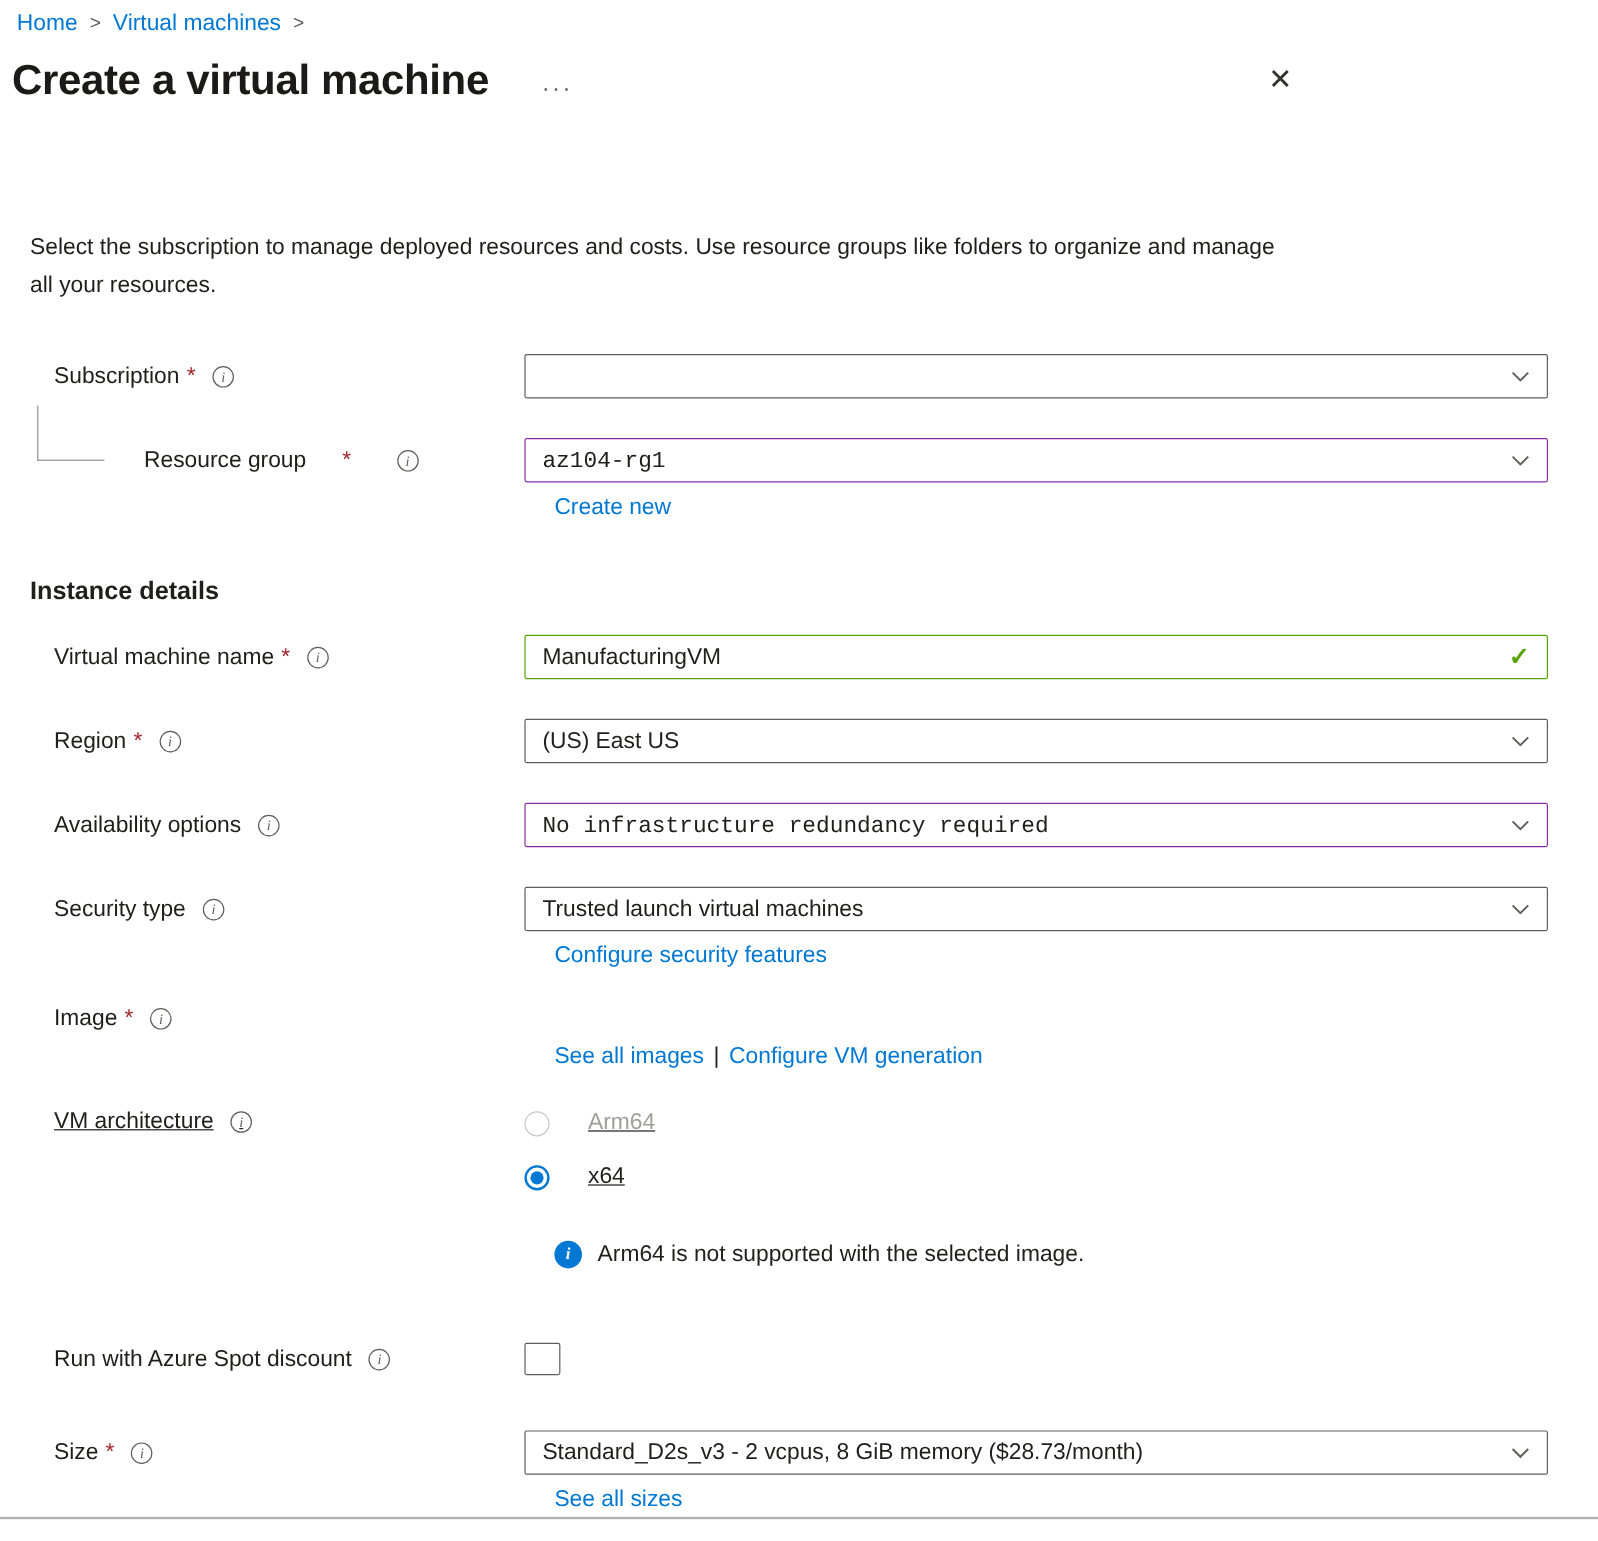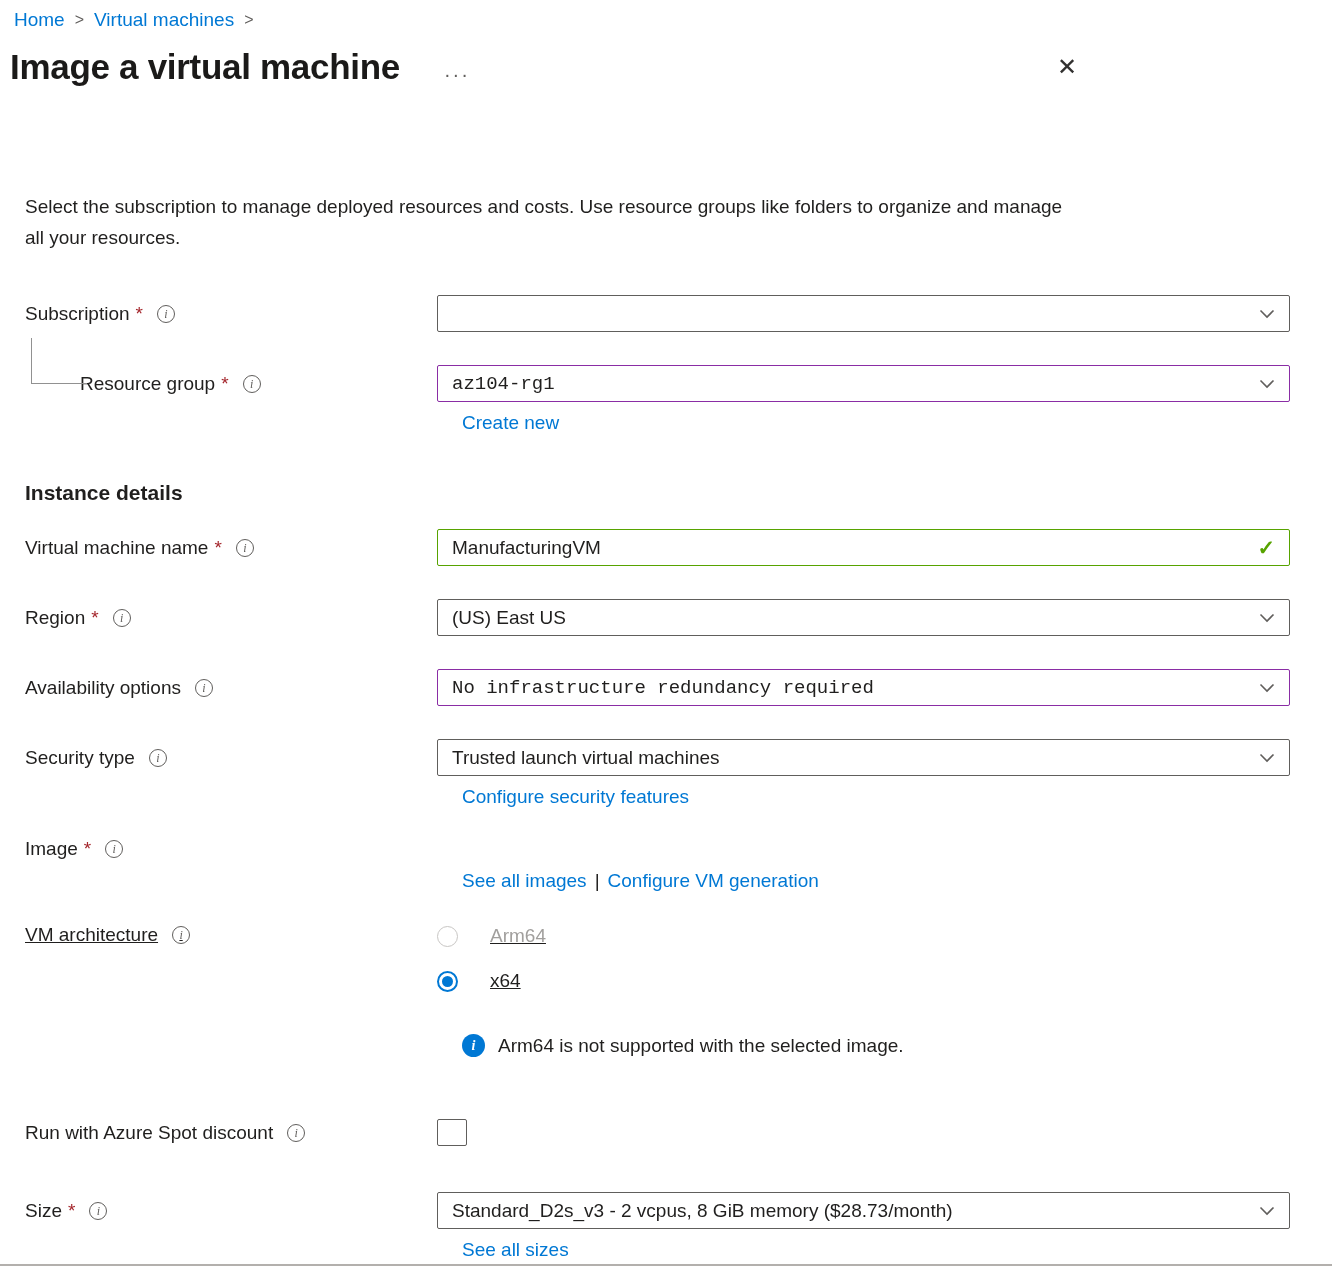--- a/index.html
+++ b/index.html
@@ -25,23 +25,23 @@
   .close-btn { border: none; background: none; padding: 0; font-size: 24px; color: #323130; cursor: pointer; line-height: 1; }
 
   
   .intro { margin: 100px 25px 0 25px; max-width: 1262px; line-height: 31px; }
 
   
   .form { margin-top: 42px; }
   .row { display: flex; align-items: center; margin-top: 33px; position: relative; }
   .row-top { align-items: flex-start; }
   .label-col { width: 437px; flex-shrink: 0; padding-left: 25px; display: flex; align-items: center; }
-  .label-col.indent { padding-left: 80px; }
+  .label-col.indent { padding-left: 100px; gap: 24px; }
   .control-col { width: 853px; flex-shrink: 0; }
-  .field-label { color: #201f1e; }
+  .field-label { color: #201f1e; margin-left: 20px; }
   .required { color: #a4262c; margin-left: 6px; }
   .info-icon {
     margin-left: 14px; width: 18px; height: 18px; flex-shrink: 0;
     border: 1px solid #605e5c; border-radius: 50%;
     color: #605e5c; font-size: 12px; line-height: 16px; text-align: center;
     font-family: "Liberation Serif", serif; font-style: italic; cursor: pointer;
   }
 
   .dropdown, .textfield {
     height: 37px; border: 1px solid #605e5c; border-radius: 2px; background: #fff;
@@ -99,21 +99,21 @@
 
   <nav class="breadcrumb">
     <a class="crumb">Home</a>
     <span class="crumb-sep">&gt;</span>
     <a class="crumb">Virtual machines</a>
     <span class="crumb-sep">&gt;</span>
   </nav>
 
   <header class="title-row">
     <div class="title-group">
-      <h1>Image a virtual machine</h1>
+      <h1>Create a virtual machine</h1>
       <span class="more">···</span>
     </div>
     <button class="close-btn">✕</button>
   </header>
 
   <p class="intro">Select the subscription to manage deployed resources and costs. Use resource groups like folders to organize and manage all your resources.</p>
 
   <div class="form">
 
     <div class="row">

